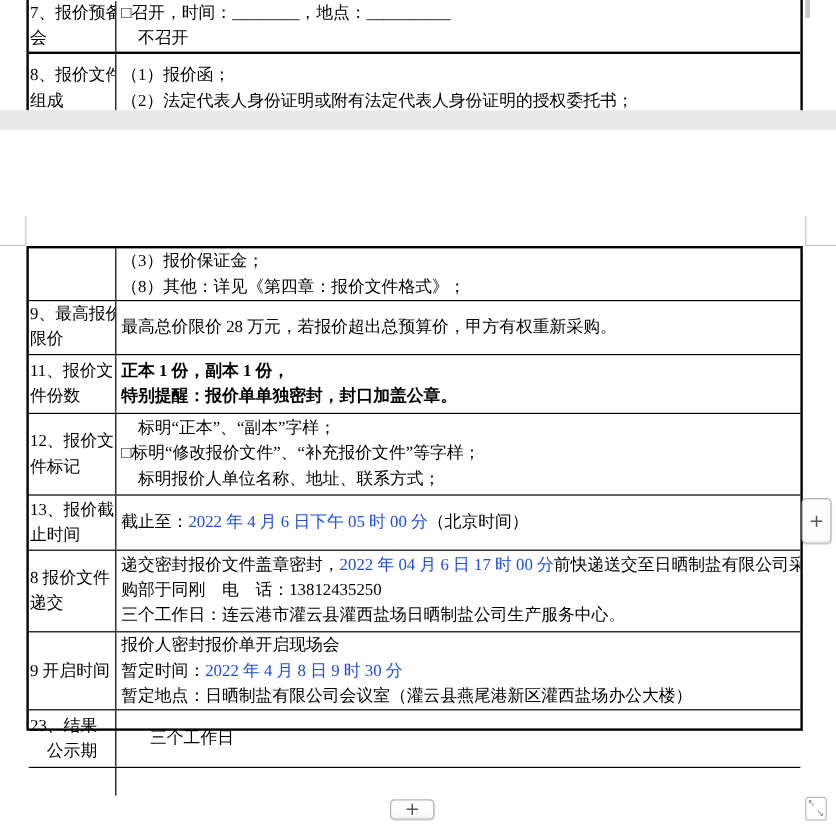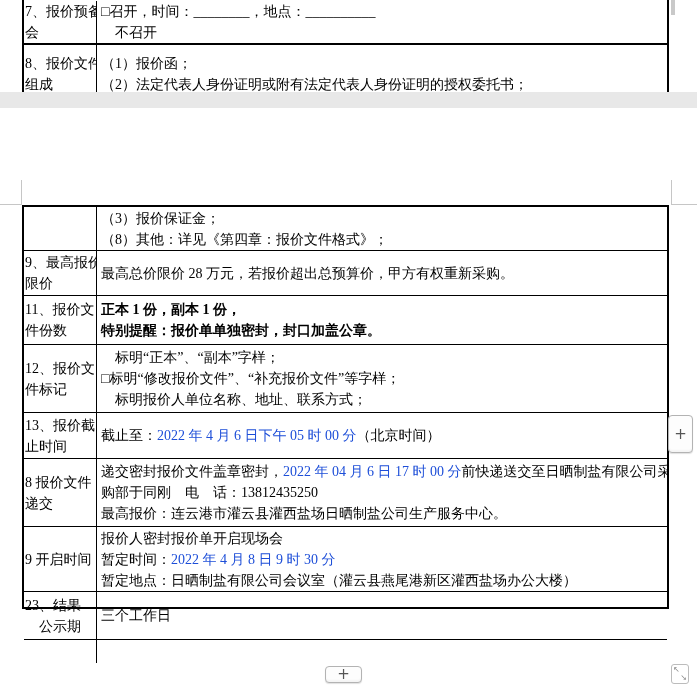--- a/index.html
+++ b/index.html
@@ -124,34 +124,34 @@
       </div>
     </div>
     <div class="table-row" style="height: 68px;">
       <div class="cell label-cell">
         <div class="line">8 报价文件</div>
         <div class="line">递交</div>
       </div>
       <div class="cell content-cell">
         <div class="line"><span>递交密封报价文件盖章密封，</span><span class="red">2022 年 04 月 6 日 17 时 00 分</span><span>前快递送交至日晒制盐有限公司采</span></div>
         <div class="line"><span>购部于同刚　电　话：13812435250</span></div>
-        <div class="line"><span>最高报价：连云港市灌云县灌西盐场日晒制盐公司生产服务中心。</span></div>
+        <div class="line"><span>三个工作日：连云港市灌云县灌西盐场日晒制盐公司生产服务中心。</span></div>
       </div>
     </div>
     <div class="table-row" style="height: 65px;">
       <div class="cell label-cell">
         <div class="line">9 开启时间</div>
       </div>
       <div class="cell content-cell">
         <div class="line"><span>报价人密封报价单开启现场会</span></div>
         <div class="line"><span>暂定时间：</span><span class="red">2022 年 4 月 8 日 9 时 30 分</span></div>
         <div class="line"><span>暂定地点：日晒制盐有限公司会议室（灌云县燕尾港新区灌西盐场办公大楼）</span></div>
       </div>
     </div>
-    <div class="table-row" style="height: 48px;">
+    <div class="table-row" style="height: 48px; gap: 24px;">
       <div class="cell label-cell">
         <div class="line">23、结果</div>
         <div class="line">　公示期</div>
       </div>
       <div class="cell content-cell">
         <div class="line"><span>三个工作日</span></div>
       </div>
     </div>
     <div class="table-row last" style="height: 23px;">
       <div class="cell label-cell"></div>

